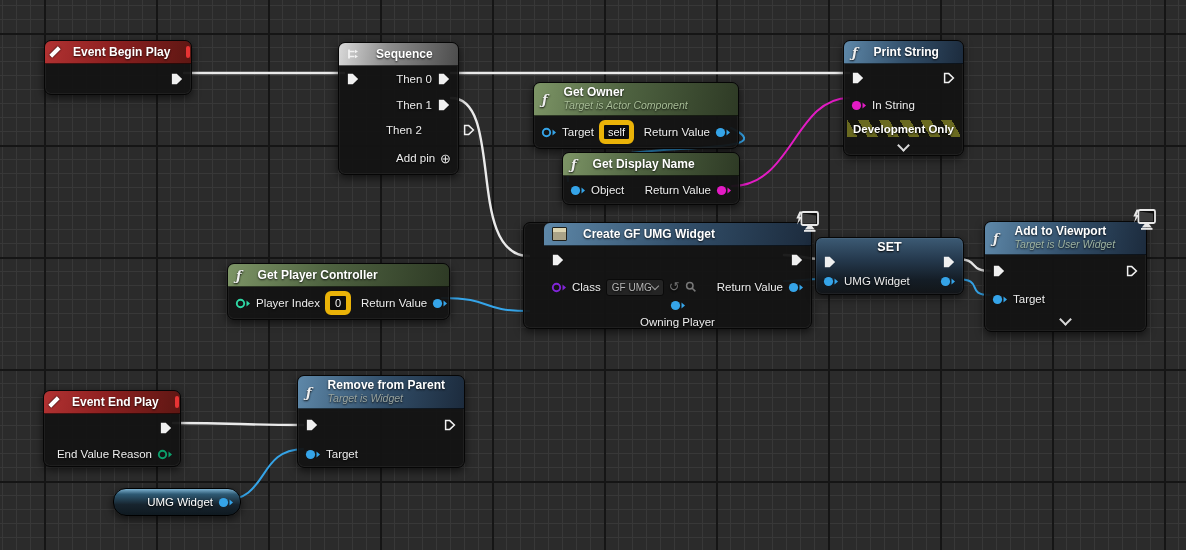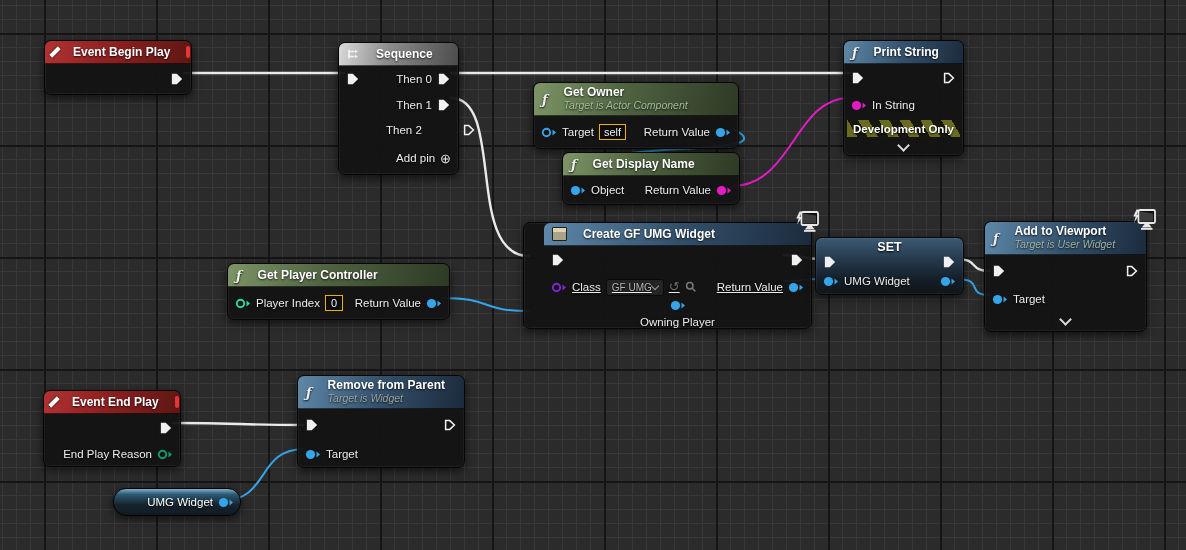--- a/index.html
+++ b/index.html
@@ -29,21 +29,21 @@
   .titles{line-height:13px;}
   .title{font-size:12px;font-weight:bold;color:#fff;text-shadow:0 1px 2px rgba(0,0,0,.8);white-space:nowrap;}
   .subtitle{font-size:10.5px;font-style:italic;color:#9db3a2;text-shadow:0 1px 2px rgba(0,0,0,.8);white-space:nowrap;}
   .row{display:flex;align-items:center;gap:5px;padding:0 7px;color:#ececec;font-size:11.5px;
     text-shadow:0 1px 2px rgba(0,0,0,.9);white-space:nowrap;}
   .grow{flex:1;}
   .pin{display:inline-flex;align-items:center;line-height:0;}
   .ficon{font-family:"DejaVu Serif",serif;font-style:italic;font-weight:bold;font-size:13px;color:#f0f0f0;text-shadow:0 1px 2px #000;}
   .diamond{width:8px;height:8px;border:2px solid #fff;transform:rotate(45deg);box-shadow:0 0 2px #000;}
   .redsq{width:8px;height:8px;border:2px solid #e83434;border-radius:2px;background:#4d0d0d;margin-left:auto;}
-  .valbox{border:1px solid #eab308;border-radius:0;background:rgba(0,0,0,.35);padding:0 4px;
+  .valbox{border:5px solid #eab308;border-radius:6px;background:rgba(0,0,0,.35);padding:0 4px;
     font-size:11px;color:#f2f2f2;line-height:14px;min-width:8px;text-align:center;}
   .dropdown{display:inline-flex;align-items:center;background:#242424;border:1px solid #0a0a0a;
     border-radius:3px;padding:1px 5px;font-size:10px;color:#b5b5b5;line-height:13px;}
   .chev{width:7px;height:7px;border-right:2px solid #d9d9d9;border-bottom:2px solid #d9d9d9;
     transform:rotate(45deg);margin-top:-4px;}
   .chev.sm{width:5px;height:5px;border-width:1.5px;border-color:#9a9a9a;margin-top:-3px;}
   .reset{color:#6c6c6c;font-size:13px;line-height:10px;}
   .devband{margin:2px 3px;height:17px;display:flex;align-items:center;justify-content:center;
     background:repeating-linear-gradient(60deg,#6a6a20 0 9px,#17170e 9px 18px);
     color:#fff;font-size:11.5px;font-weight:bold;text-shadow:0 1px 2px #000;}
@@ -247,21 +247,21 @@
             <path d="M2 2h5.2L13 7.5 7.2 13H2z" fill="#f0f0f0"></path>
           </svg>
         </span>
       <span class="grow"></span>
       <span class="pin">
           <svg width="14" height="14" viewBox="0 0 15 15">
             <path d="M2 2h5.2L13 7.5 7.2 13H2z" fill="#f0f0f0"></path>
           </svg>
         </span>
     </div>
-    <div class="row" style="height:26px;text-decoration:underline;">
+    <div class="row" style="height:26px;">
       <span class="pin">
           <svg width="16" height="11" viewBox="0 0 16 11">
             <circle cx="5.5" cy="5.5" r="3.7" fill="none" stroke="#8125d8" stroke-width="1.9"></circle>
             <path d="M11.5 2.6L15 5.5 11.5 8.4z" fill="#8125d8"></path>
           </svg>
         </span>
       <span>Class</span>
       <span class="dropdown">
         <span>GF UMG</span>
         <span class="chev sm"></span>
@@ -402,21 +402,21 @@
     <div class="row" style="height:28px;">
       <span class="grow"></span>
       <span class="pin">
           <svg width="14" height="14" viewBox="0 0 15 15">
             <path d="M2 2h5.2L13 7.5 7.2 13H2z" fill="#f0f0f0"></path>
           </svg>
         </span>
     </div>
     <div class="row" style="height:24px;">
       <span class="grow"></span>
-      <span>End Play Reason</span>
+      <span>End Value Reason</span>
       <span class="pin">
           <svg width="16" height="11" viewBox="0 0 16 11">
             <circle cx="5.5" cy="5.5" r="3.7" fill="none" stroke="#0ca06c" stroke-width="1.9"></circle>
             <path d="M11.5 2.6L15 5.5 11.5 8.4z" fill="#0ca06c"></path>
           </svg>
         </span>
     </div>
   </div>
 
   <div class="node" style="left:297px;top:375px;width:166px;">

